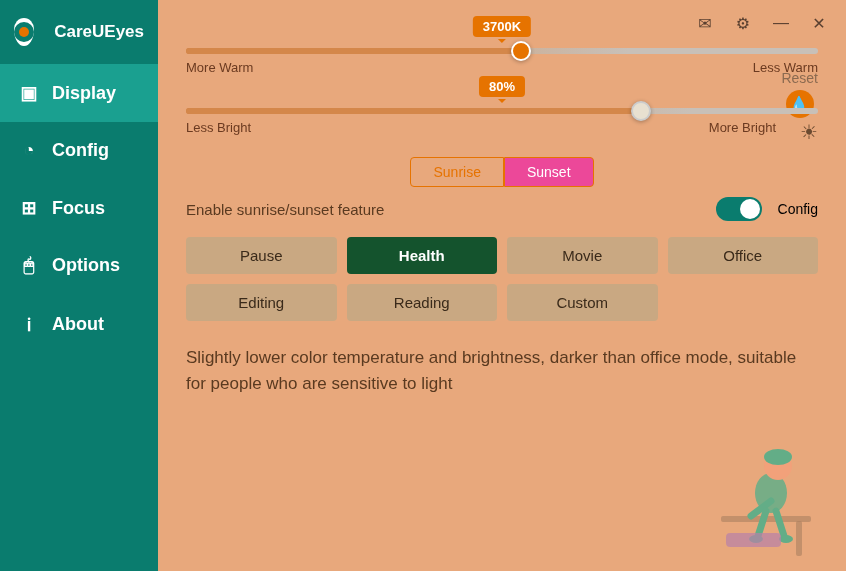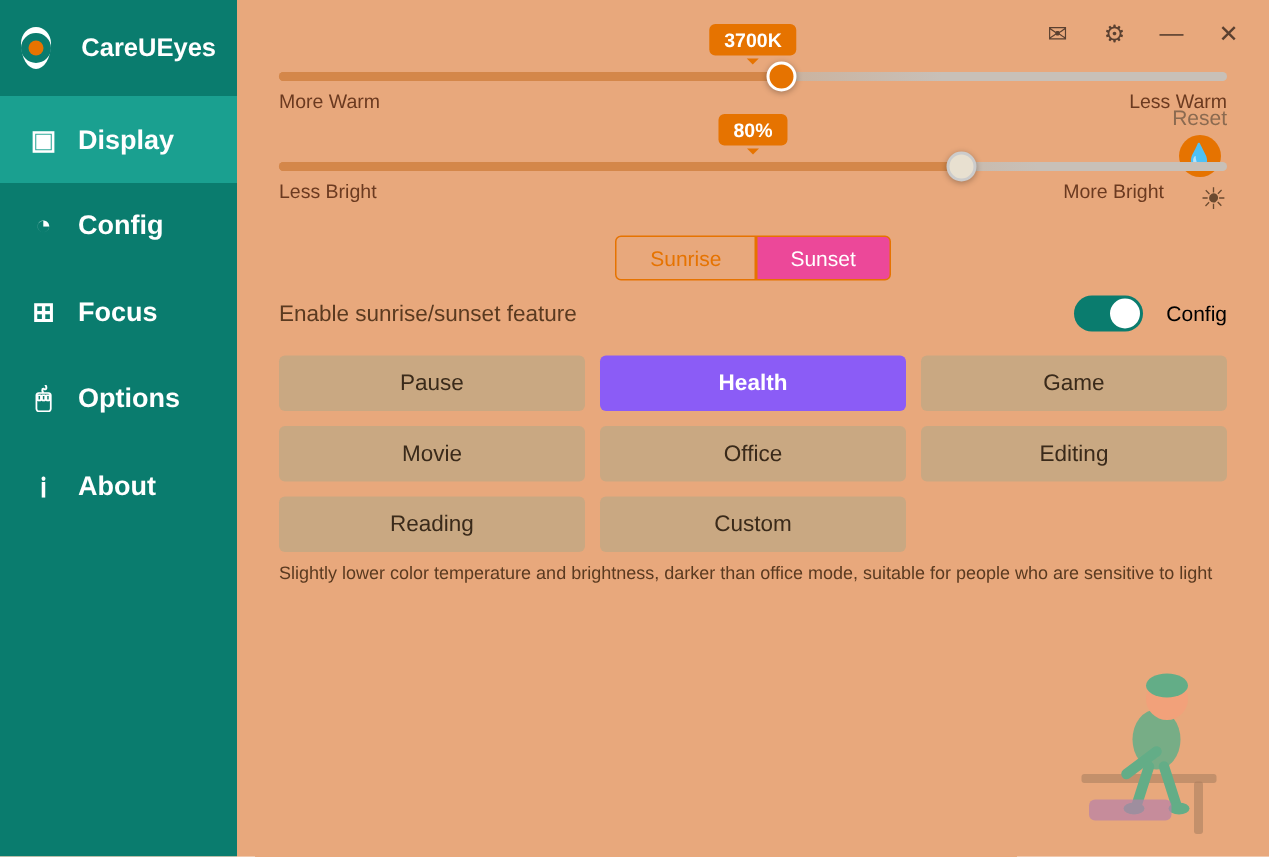--- a/index.html
+++ b/index.html
@@ -240,45 +240,45 @@
     .config-link {
       color: #000000;
       font-size: 14px;
       cursor: pointer;
       text-decoration: none;
     }
 
     
     .mode-grid {
       display: grid;
-      grid-template-columns: repeat(3, 1fr);
+      grid-template-columns: repeat(4, 1fr);
       gap: 10px;
-      margin-bottom: 5px;
+      margin-bottom: 24px;
     }
     .mode-btn {
       padding: 10px 0;
       text-align: center;
       font-size: 15px;
       font-weight: 500;
       border-radius: 4px;
       cursor: pointer;
       border: none;
       background: #c9a882;
       color: #3a2a1a;
       transition: background 0.15s;
     }
     .mode-btn.active {
-      background: #8b5cf6;
+      background: #14532d;
       color: white;
       font-weight: 700;
     }
 
     
     .description {
-      font-size: 12px;
+      font-size: 17px;
       color: #5a3a20;
       line-height: 1.5;
       margin-top: 4px;
     }
 
     
     .deco-figure {
       position: absolute;
       right: 20px;
       bottom: 20px;
@@ -382,21 +382,20 @@
 
     <div class="toggle-row">
       <span class="toggle-label">Enable sunrise/sunset feature</span>
       <div class="toggle-switch"></div>
       <a class="config-link">Config</a>
     </div>
 
     <div class="mode-grid">
       <button class="mode-btn">Pause</button>
       <button class="mode-btn active">Health</button>
-      <button class="mode-btn">Game</button>
       <button class="mode-btn">Movie</button>
       <button class="mode-btn">Office</button>
       <button class="mode-btn">Editing</button>
       <button class="mode-btn">Reading</button>
       <button class="mode-btn">Custom</button>
     </div>
 
     <p class="description">Slightly lower color temperature and brightness, darker than office mode,
 suitable for people who are sensitive to light</p>
 

